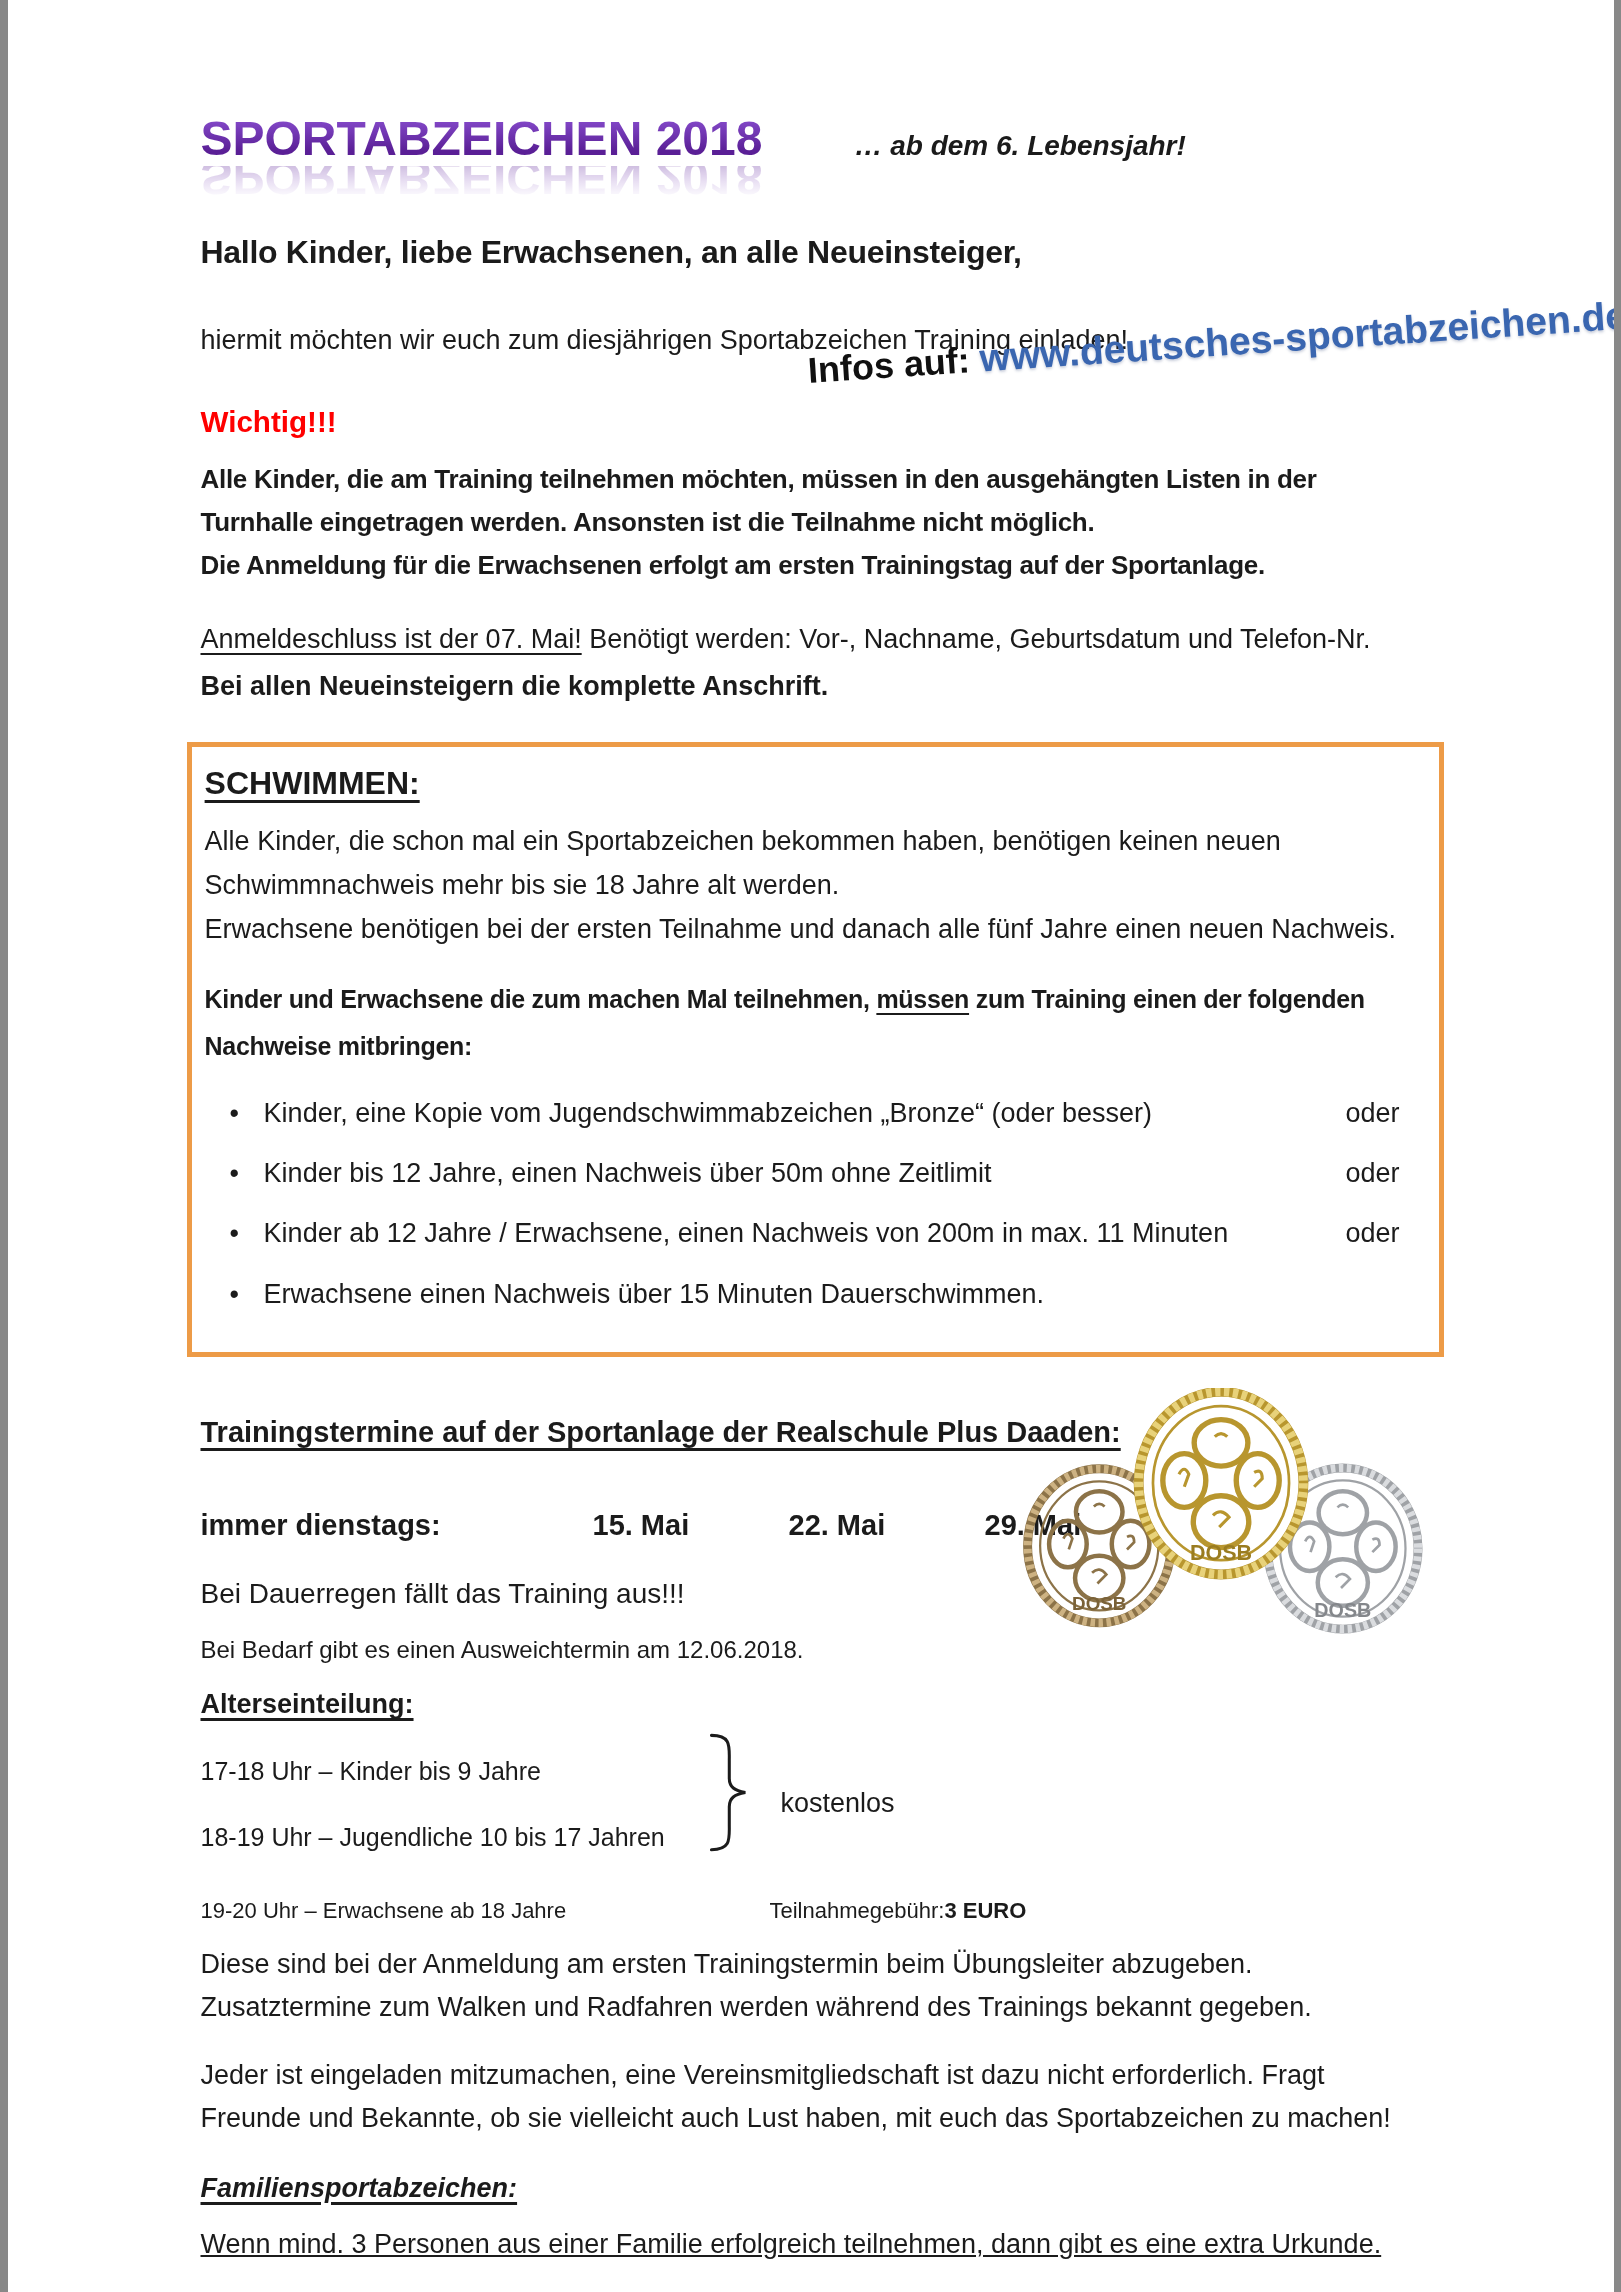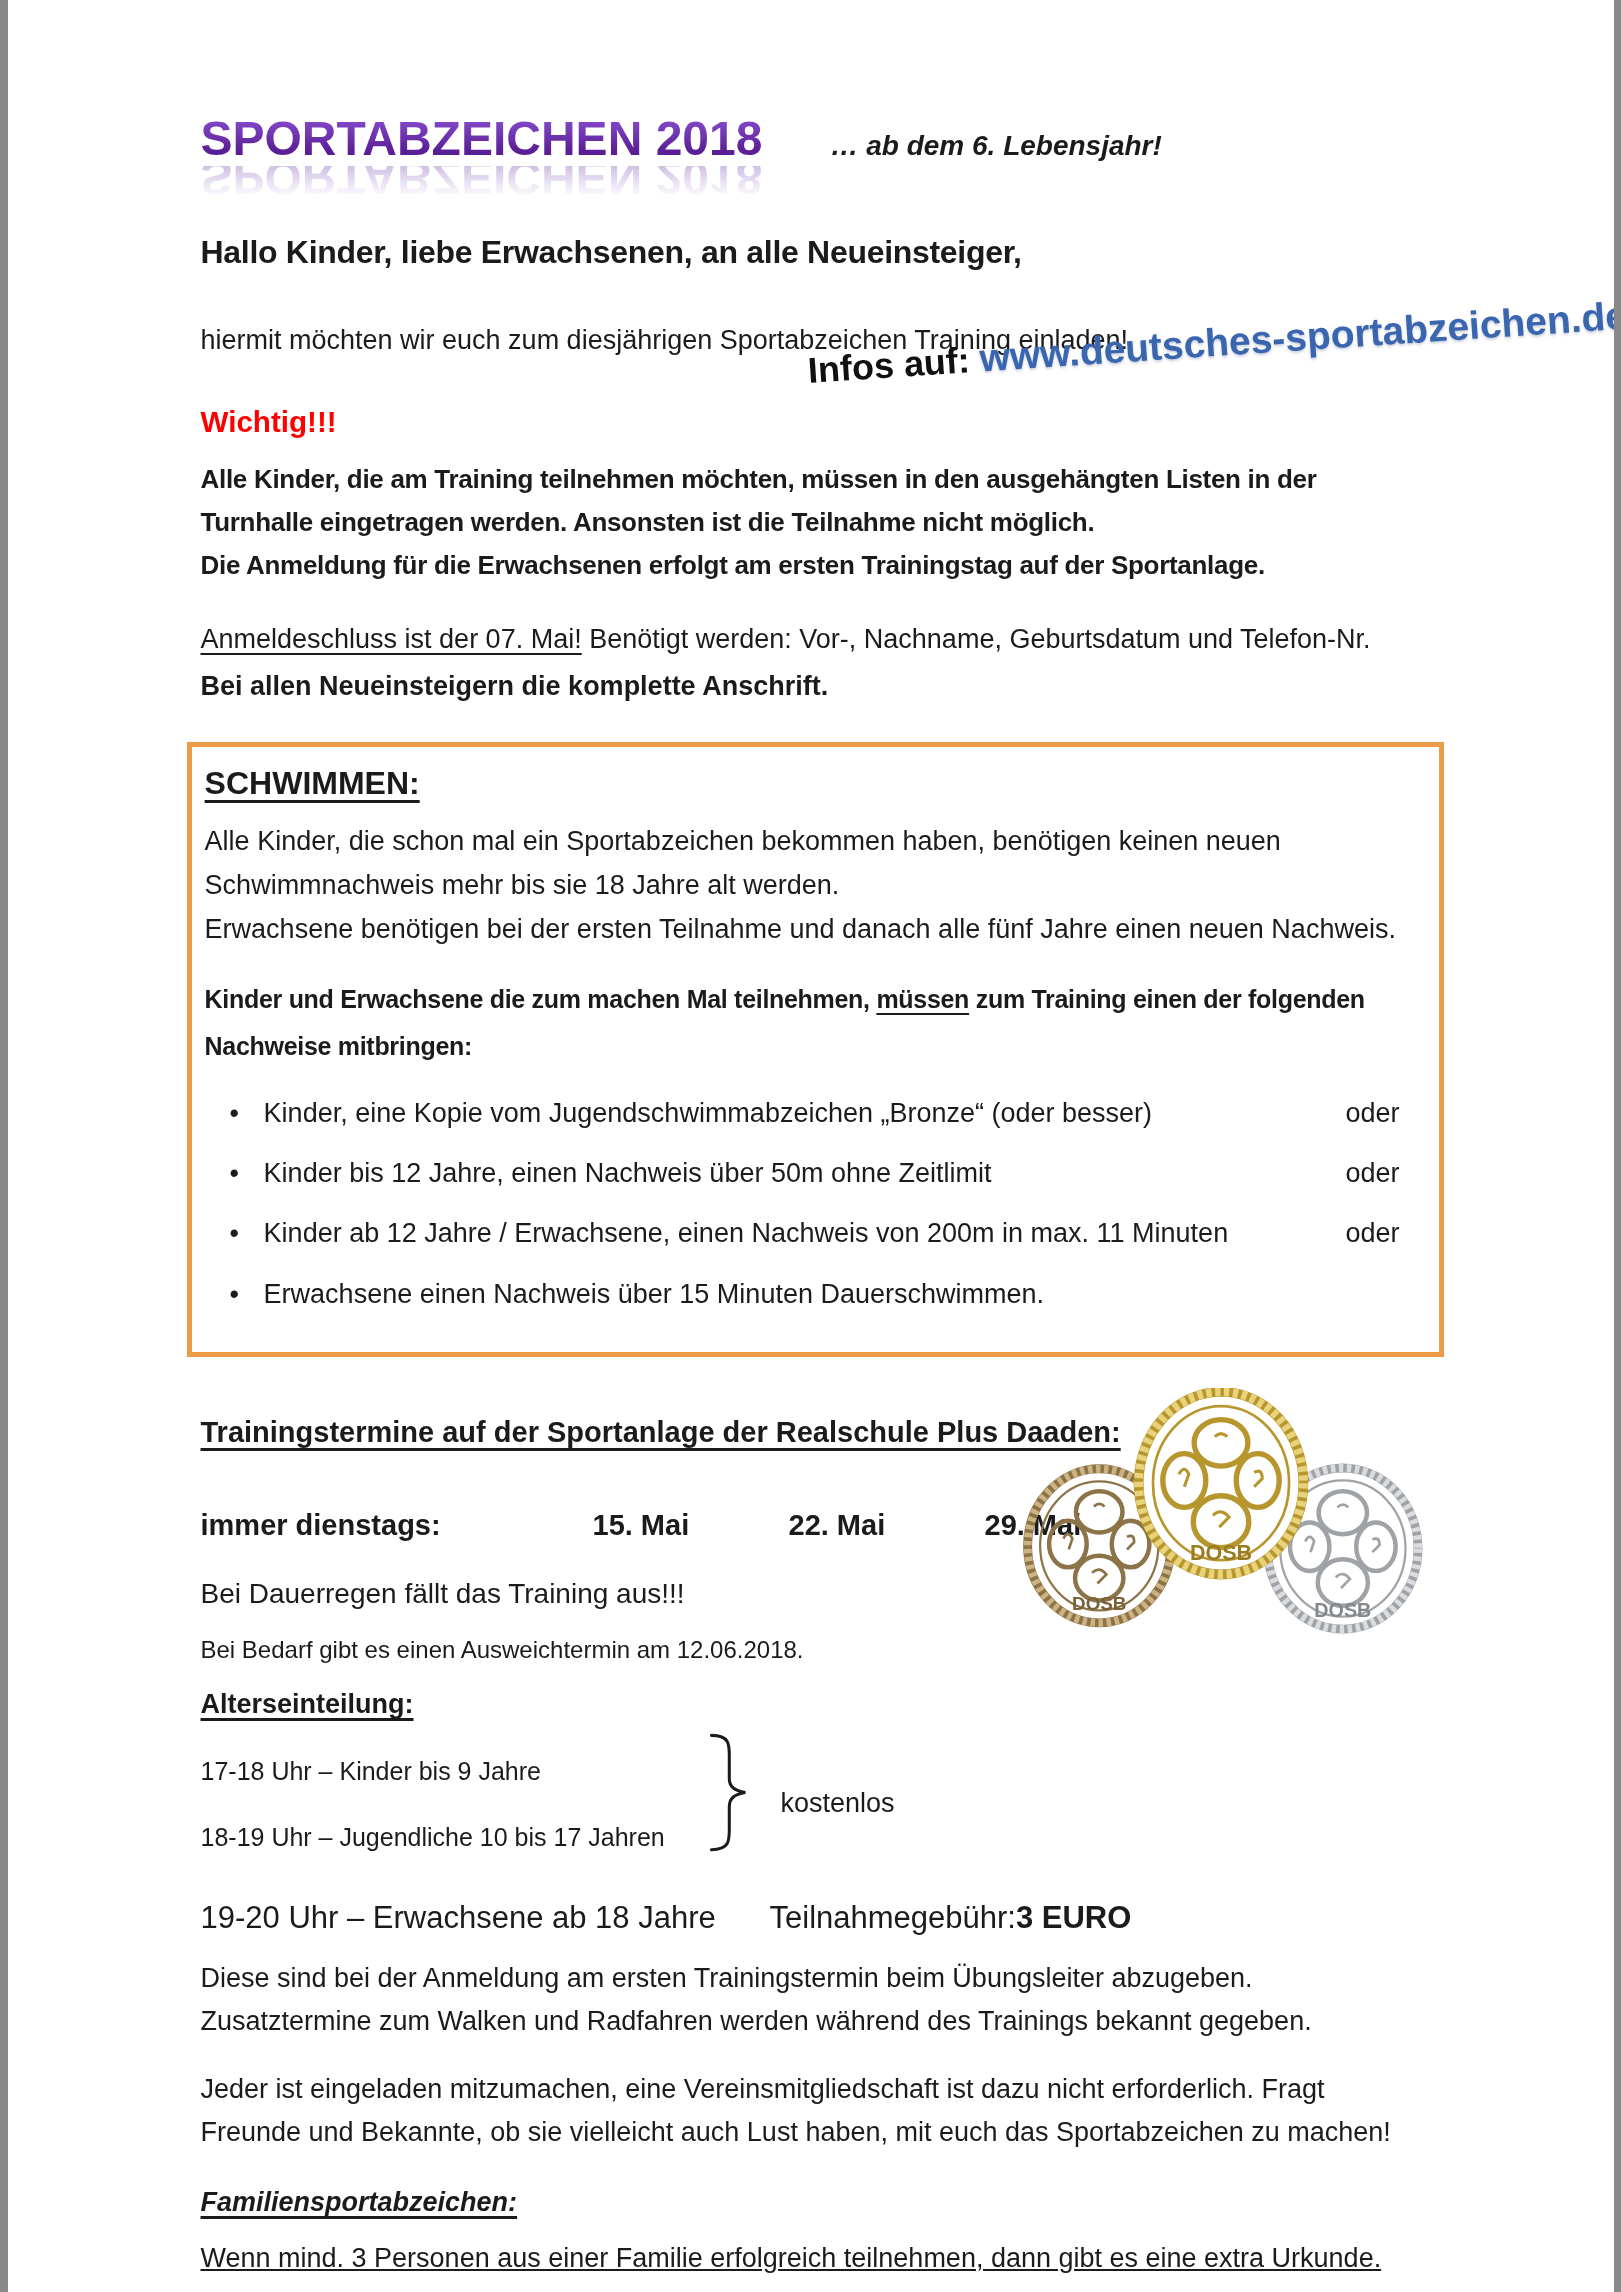--- a/index.html
+++ b/index.html
@@ -35,21 +35,21 @@
   @supports ((-webkit-background-clip:text) or (background-clip:text)){
     .title-text{
       background:linear-gradient(180deg,var(--title-purple-light) 0%,var(--title-purple-dark) 75%);
       -webkit-background-clip:text;background-clip:text;color:transparent;
     }
   }
   .title-reflection{position:relative;height:38px;overflow:hidden;margin-top:2.7px;}
   .title-reflection .title-text{position:absolute;left:0;top:-12.5px;transform:scaleY(-1);opacity:.38;}
   .title-reflection::after{content:"";position:absolute;inset:0;
     background:linear-gradient(to bottom,rgba(255,255,255,.25) 0%,#fff 88%);}
-  .tagline{margin-left:68px;margin-top:9px;font-size:28px;font-weight:bold;font-style:italic;white-space:nowrap;}
+  .tagline{margin-left:92px;margin-top:9px;font-size:28px;font-weight:bold;font-style:italic;white-space:nowrap;}
 
   
   .greeting{margin-top:23px;font-size:32px;font-weight:bold;letter-spacing:-0.3px;white-space:nowrap;}
   .invite{margin-top:41px;white-space:nowrap;}
 
   .infos{
     position:absolute;left:800px;top:339px;
     transform:rotate(-3.8deg);transform-origin:0 50%;
     white-space:nowrap;z-index:5;
   }
@@ -91,21 +91,21 @@
   .backup{margin-top:14.3px;font-size:24px;white-space:nowrap;}
 
   
   .alters{position:relative;margin-top:14.3px;height:167px;}
   .alters-heading{position:absolute;left:0;top:0;font-size:27px;font-weight:bold;text-decoration:underline;text-underline-offset:5.4px;text-decoration-thickness:2.7px;white-space:nowrap;}
   .slot{position:absolute;left:0;font-size:25px;white-space:nowrap;}
   .slot-1{top:68px;}
   .slot-2{top:134px;}
   .brace-icon{position:absolute;left:503px;top:47px;}
   .kostenlos{position:absolute;left:580px;top:99px;font-size:27px;white-space:nowrap;}
-  .slot3-row{margin-top:43px;display:flex;font-size:31px;white-space:nowrap;}
+  .slot3-row{margin-top:43px;display:flex;font-size:22px;white-space:nowrap;}
   .slot3-label{flex:0 0 569px;}
   .fee-value{font-weight:bold;}
   .notes{margin-top:14.3px;}
   .notes .line{line-height:43px;}
   .outro{margin-top:25px;}
   .outro .line{line-height:43px;}
 
   .family-heading{margin-top:27px;font-size:27px;font-weight:bold;font-style:italic;text-decoration:underline;text-underline-offset:5.4px;text-decoration-thickness:2.7px;white-space:nowrap;}
   .family-text{margin-top:13px;white-space:nowrap;text-decoration:underline;}
   .closing{margin-top:27px;white-space:nowrap;}

